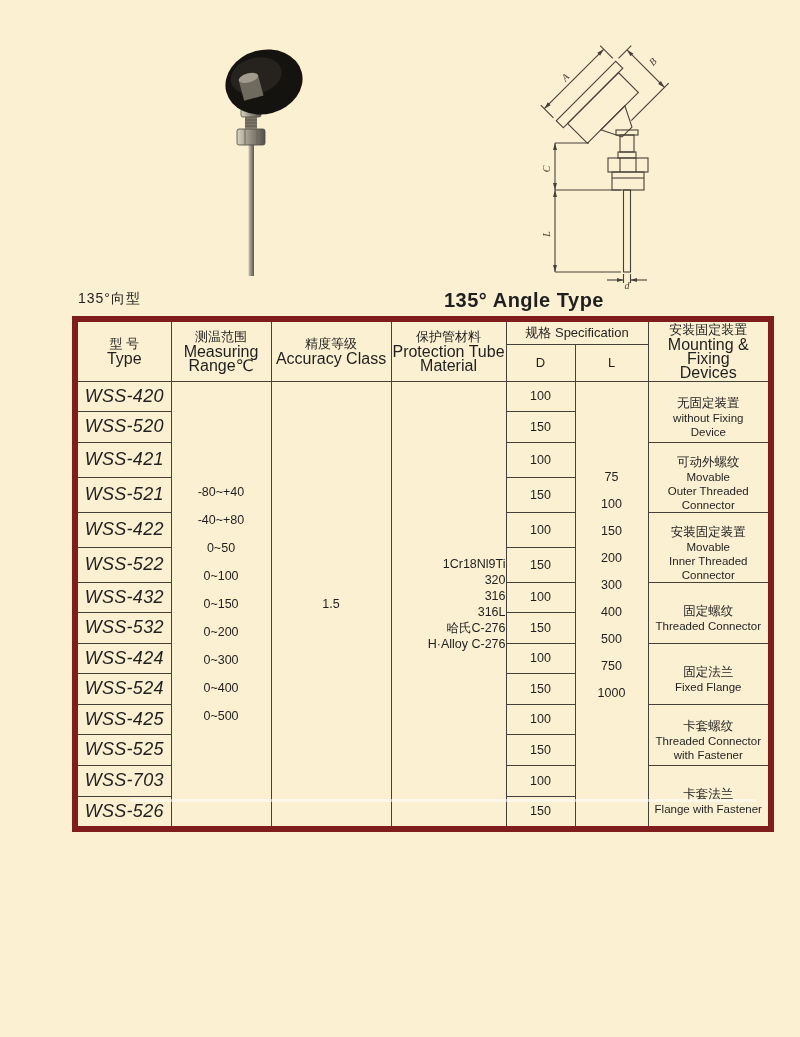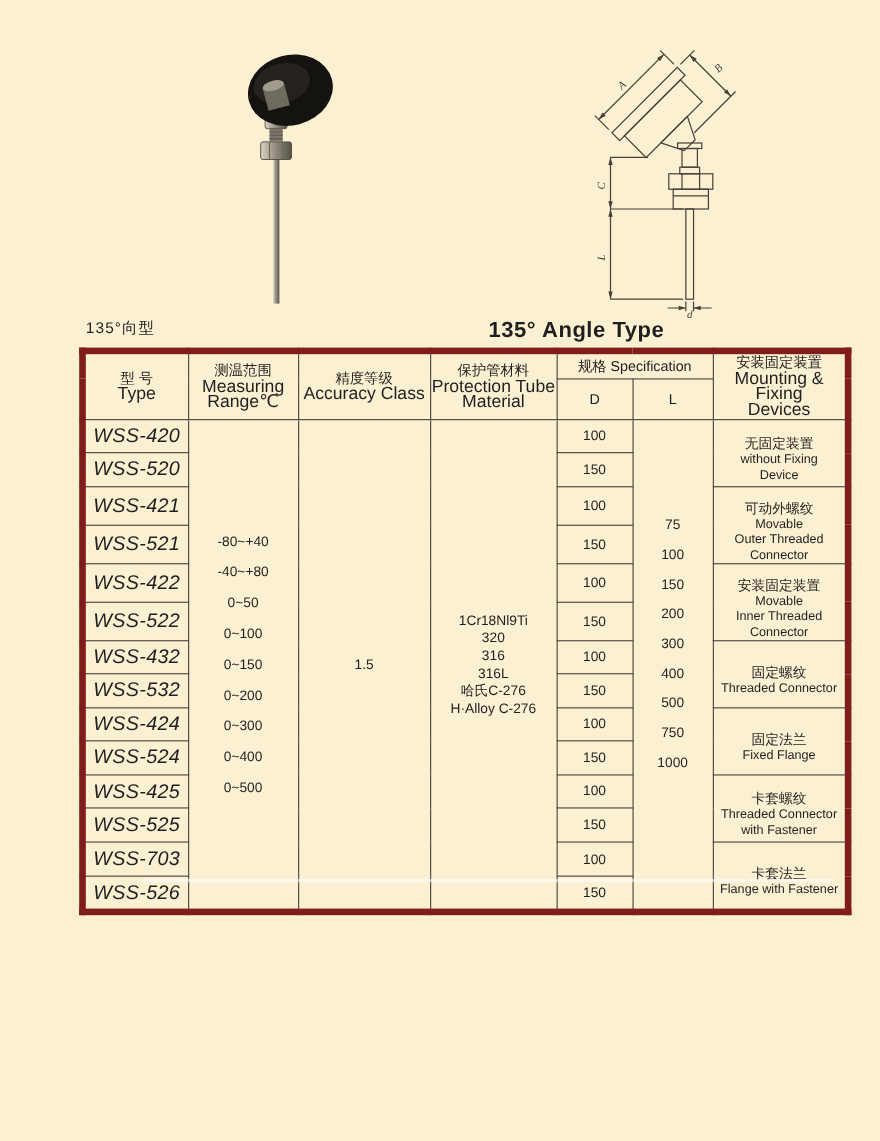--- a/index.html
+++ b/index.html
@@ -30,21 +30,21 @@
   tbody tr{height:30px;}
   .hcn{font-size:13px; line-height:16px;}
   .hen{font-size:16px; line-height:14px;}
   .spec-head{font-size:13px;}
   .dl-head{font-size:13px;}
   td.model{font-size:18px; letter-spacing:.3px;font-style:italic;}
   td.dval{font-size:12.5px;}
   .stack{display:flex; flex-direction:column; align-items:center; justify-content:center; font-size:12.5px;}
   .stack span{display:block; line-height:16px;}
   .ranges{height:416px; gap:12px;}
-  .materials{height:416px; }
+  .materials{height:416px; align-items:flex-end;}
   .lvals{height:416px; gap:11px; transform:translateY(-19px);}
   td.accuracy{font-size:12.5px;}
   td.mount{height:60px;}
   .m-cn{font-size:12.5px; line-height:15px;margin-top:12px;}
   .m-en{font-size:11.5px; line-height:14px; white-space:pre-line;}
   .scan-line{position:absolute; left:130px; top:799px; width:626px; height:3px;
     background:rgba(255,255,255,.55);}
   
   .dimtxt{font-family:"Liberation Serif","DejaVu Serif",serif; font-style:italic; font-size:10px; fill:#46403a;}
 </style>

